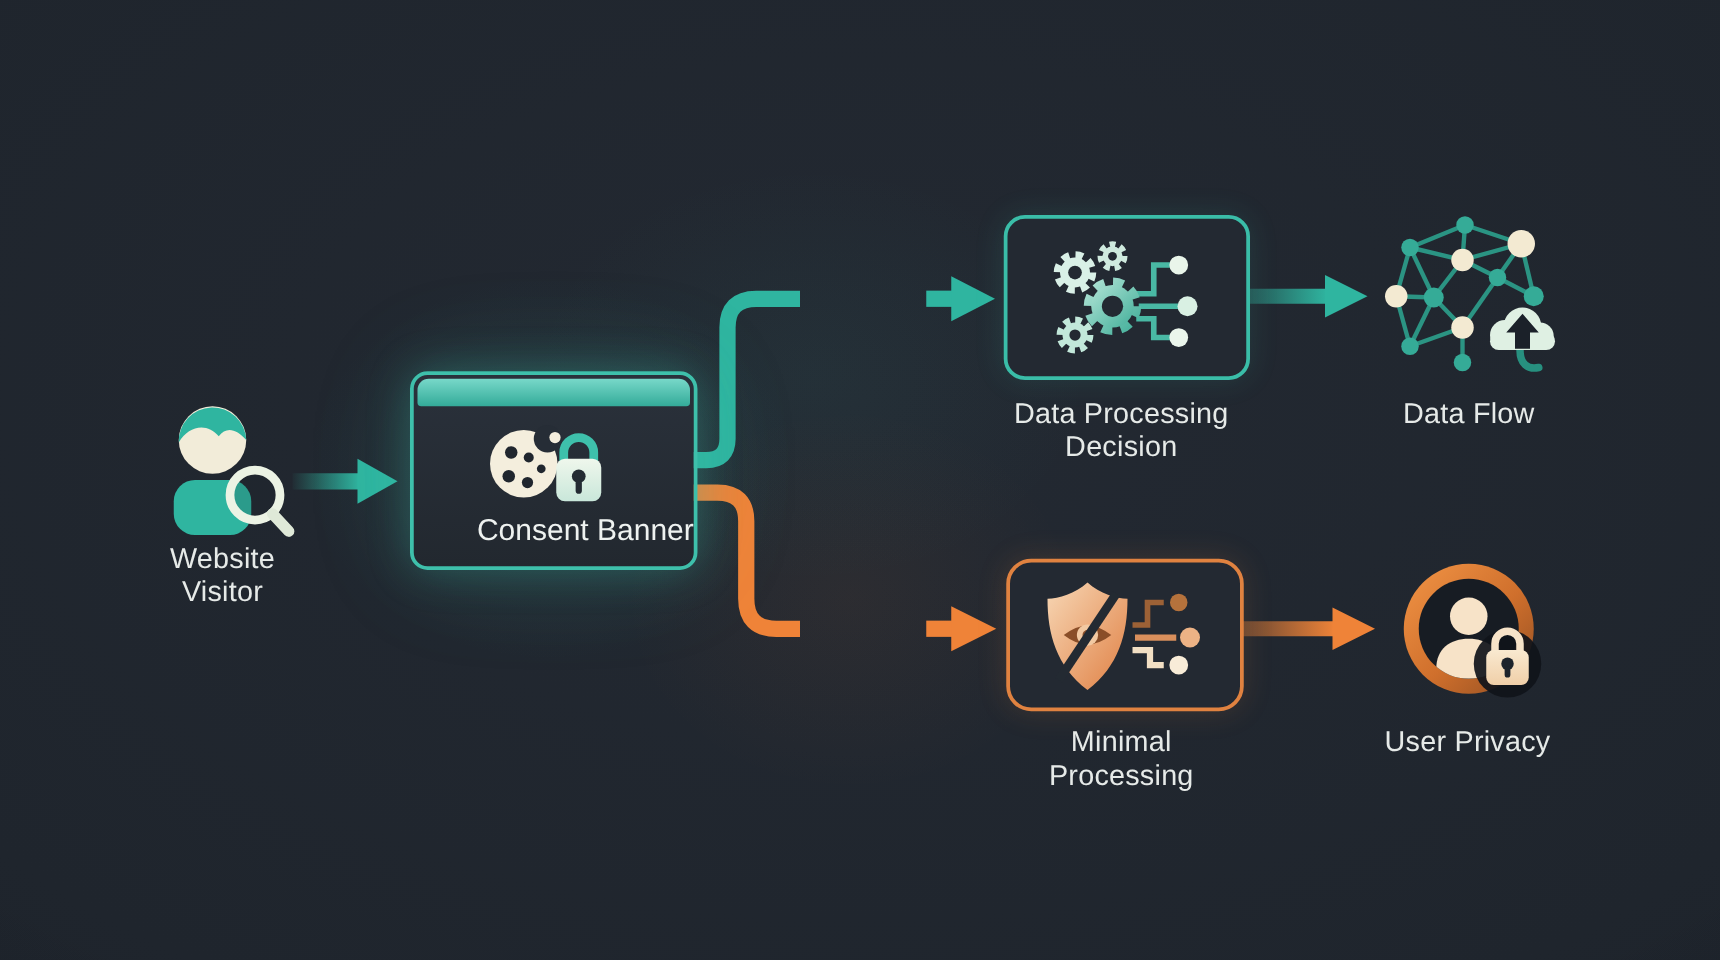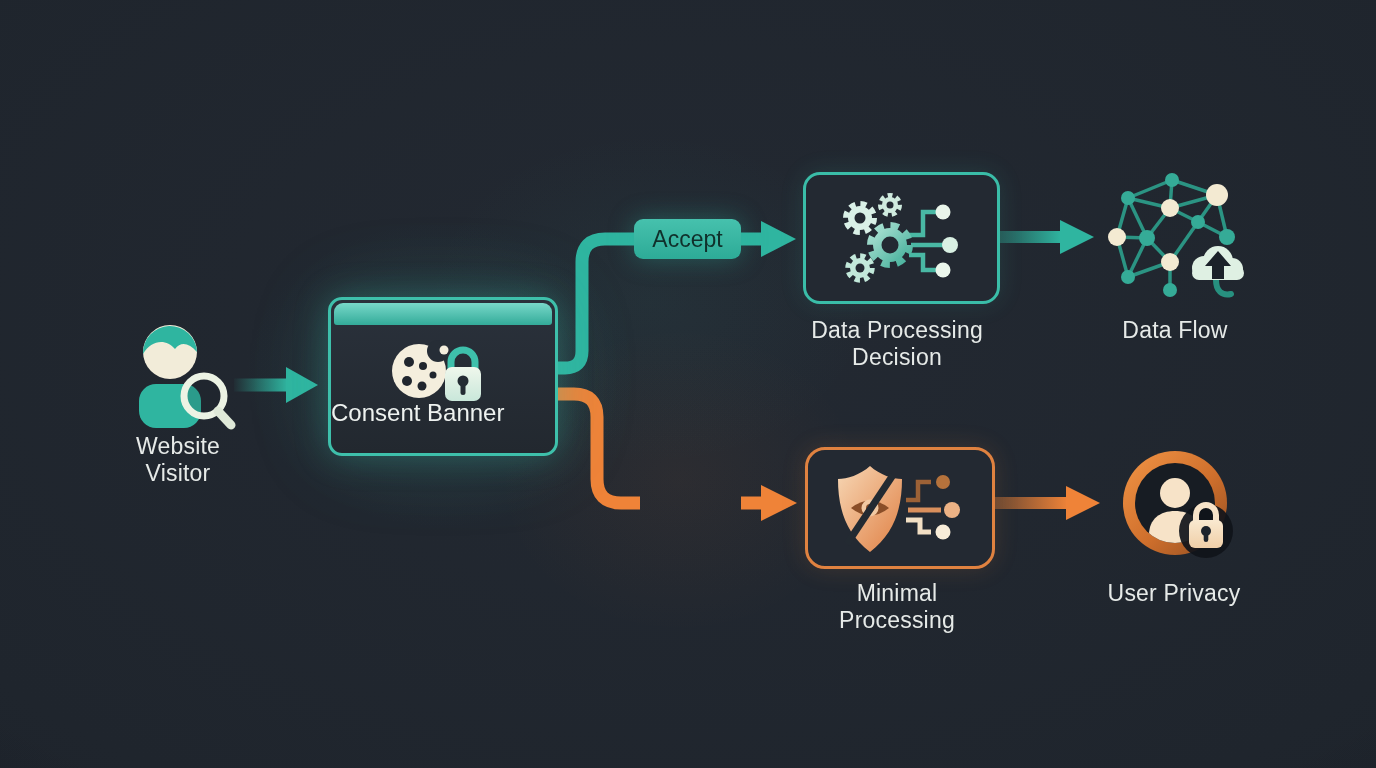--- a/index.html
+++ b/index.html
@@ -42,21 +42,21 @@
   .consent-box{
     left:328px;top:297px;width:224px;height:153px;border-radius:14px;
     border:3px solid #3ec0ab;background:linear-gradient(180deg,#2a313b,#22282f);
     box-shadow:0 0 34px rgba(62,192,171,.30), 0 0 90px rgba(62,192,171,.12);z-index:3;
   }
   .consent-header{
     position:absolute;left:3px;right:3px;top:3px;height:22px;
     border-radius:9px 9px 3px 3px;
     background:linear-gradient(180deg,#78d8c9,#33ab99);
   }
-  .consent-label{position:absolute;left:0;right:0;bottom:26px;color:#eef2f0;font-size:24px;text-align:left;}
+  .consent-label{position:absolute;left:0;right:0;bottom:14px;color:#eef2f0;font-size:24px;text-align:right;}
   .proc-box{
     border-radius:17px;border:3px solid #3abda8;background:#232932;z-index:3;
     box-shadow:0 0 24px rgba(62,192,171,.14);
   }
   .decision-box{left:803px;top:172px;width:191px;height:126px;}
   .minimal-box{
     left:805px;top:447px;width:184px;height:116px;border-radius:20px;
     border:3px solid #e08240;background:#232932;z-index:3;
     box-shadow:0 0 24px rgba(224,130,64,.16);
   }
@@ -140,21 +140,20 @@
       <circle cx="35" cy="48" r="4.5" fill="#20262e"></circle>
       <circle cx="46" cy="37" r="3.5" fill="#20262e"></circle>
       <path d="M64,31 v-7 a12,12 0 0 1 24,0 v7" fill="none" stroke="#3ec0ab" stroke-width="7"></path>
       <rect x="58" y="29" width="36" height="34" rx="7" fill="url(#lockBody)"></rect>
       <circle cx="76" cy="43" r="5.5" fill="#232b33"></circle>
       <rect x="73.5" y="46" width="5" height="11" rx="2.5" fill="#232b33"></rect>
     </svg>
     <div class="consent-label">Consent Banner</div>
   </div>
 
-  <div class="badge badge-accept">Accept</div>
 
   <div class="abs proc-box decision-box">
     <svg class="abs" style="left:27px;top:13px;" width="140" height="105" viewBox="0 0 140 105">
       <defs>
         <linearGradient id="gearBig" x1="0" y1="0" x2="1" y2="1">
           <stop offset="0" stop-color="#aee2d4"></stop>
             <stop offset="1" stop-color="#45b09b"></stop>
         </linearGradient>
       </defs>
       <path d="M76,47 h14 V24 h13" fill="none" stroke="#49b8a4" stroke-width="4.5"></path>

